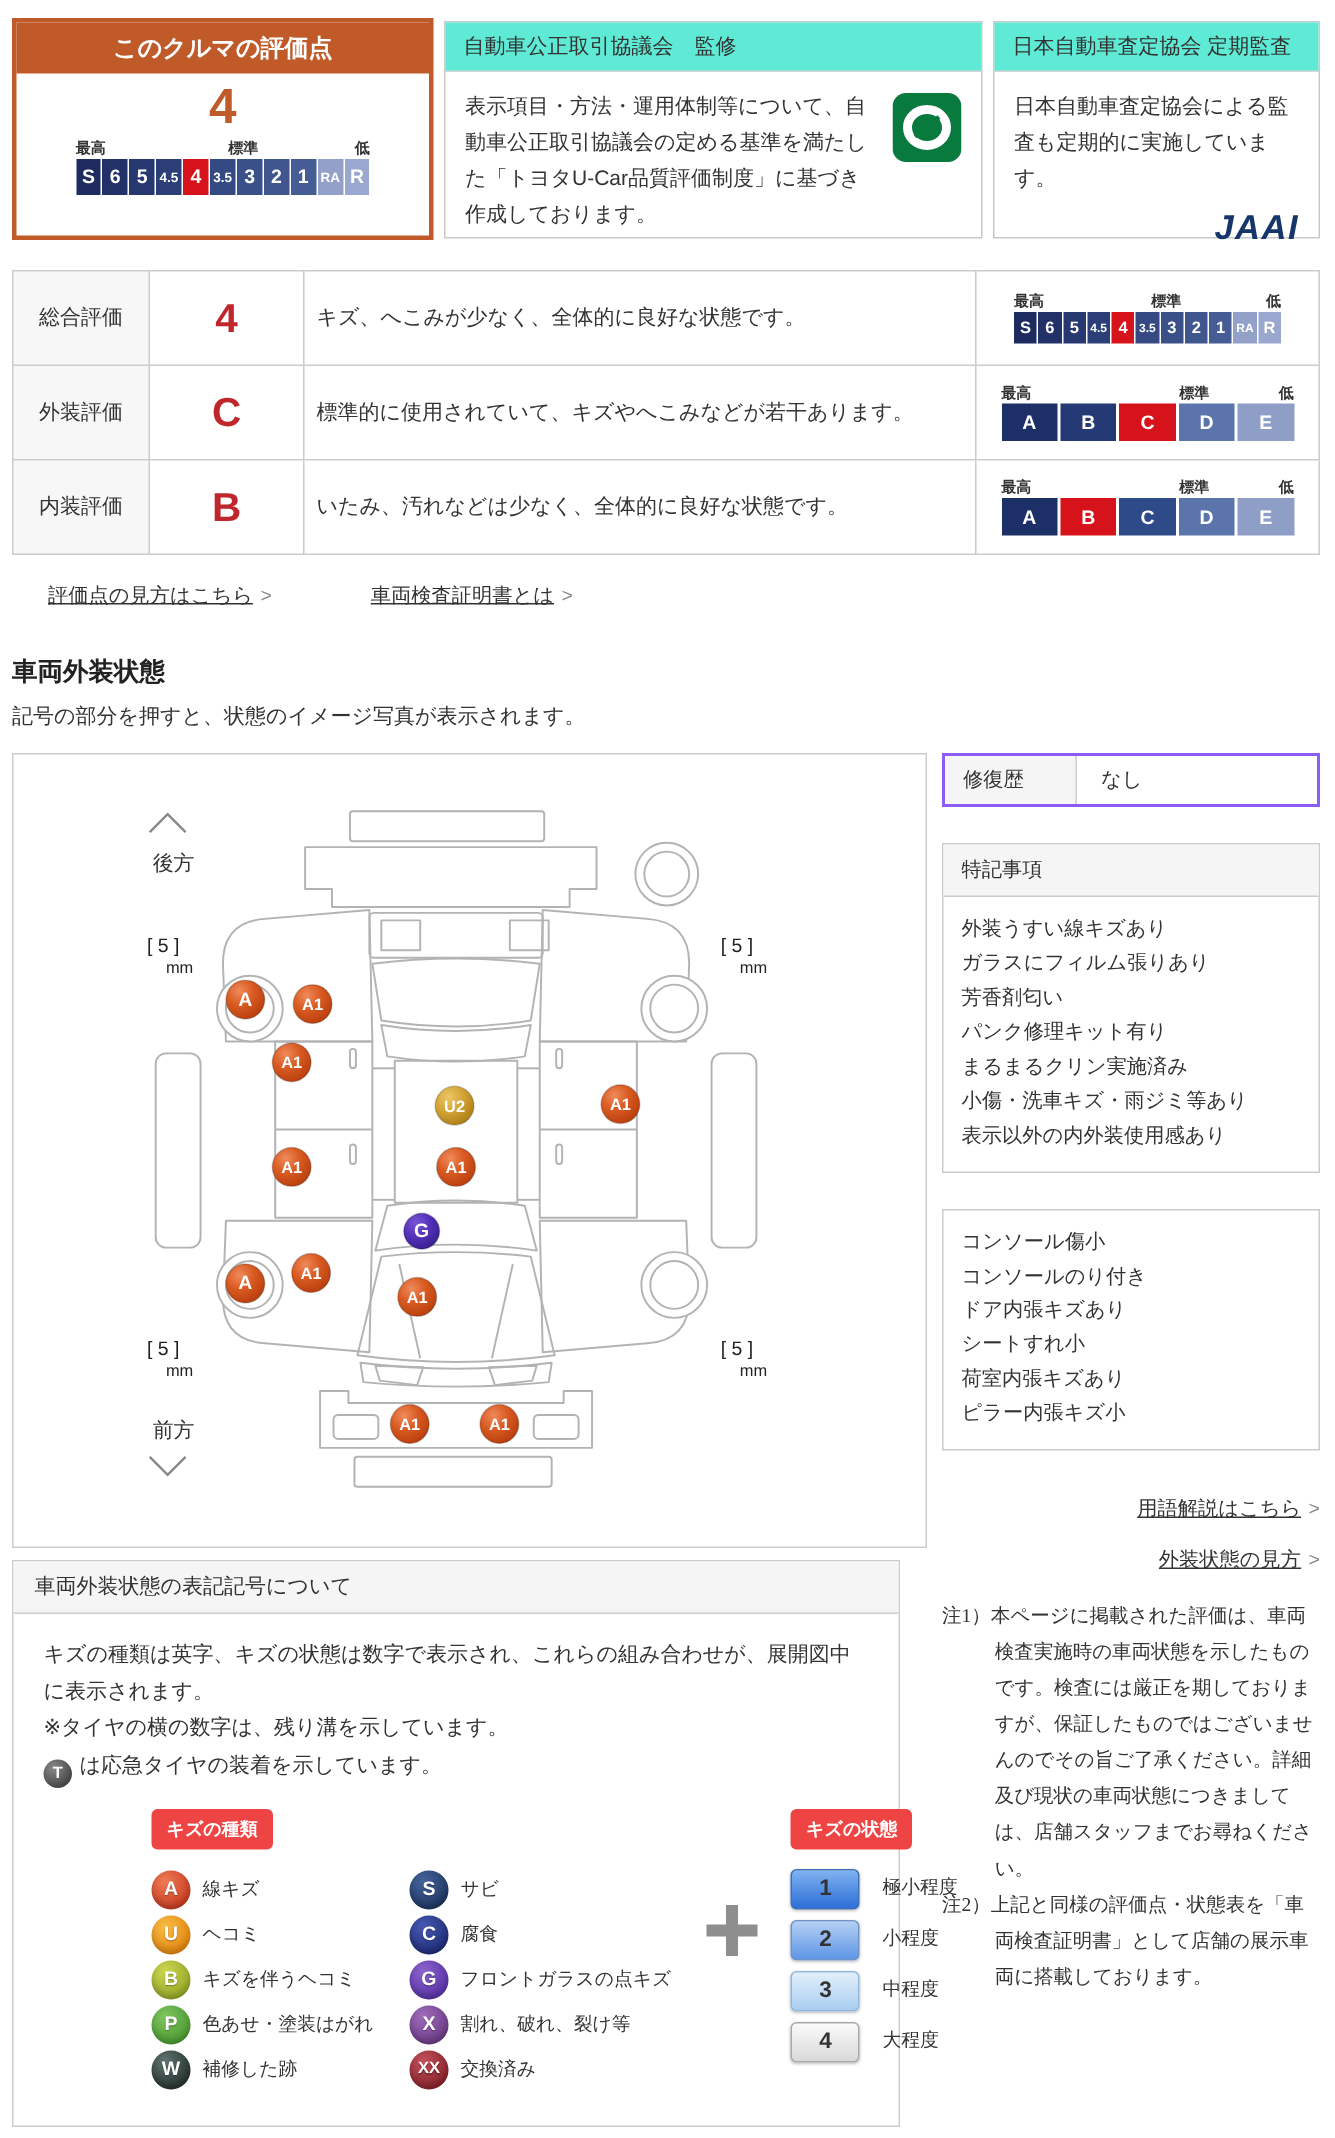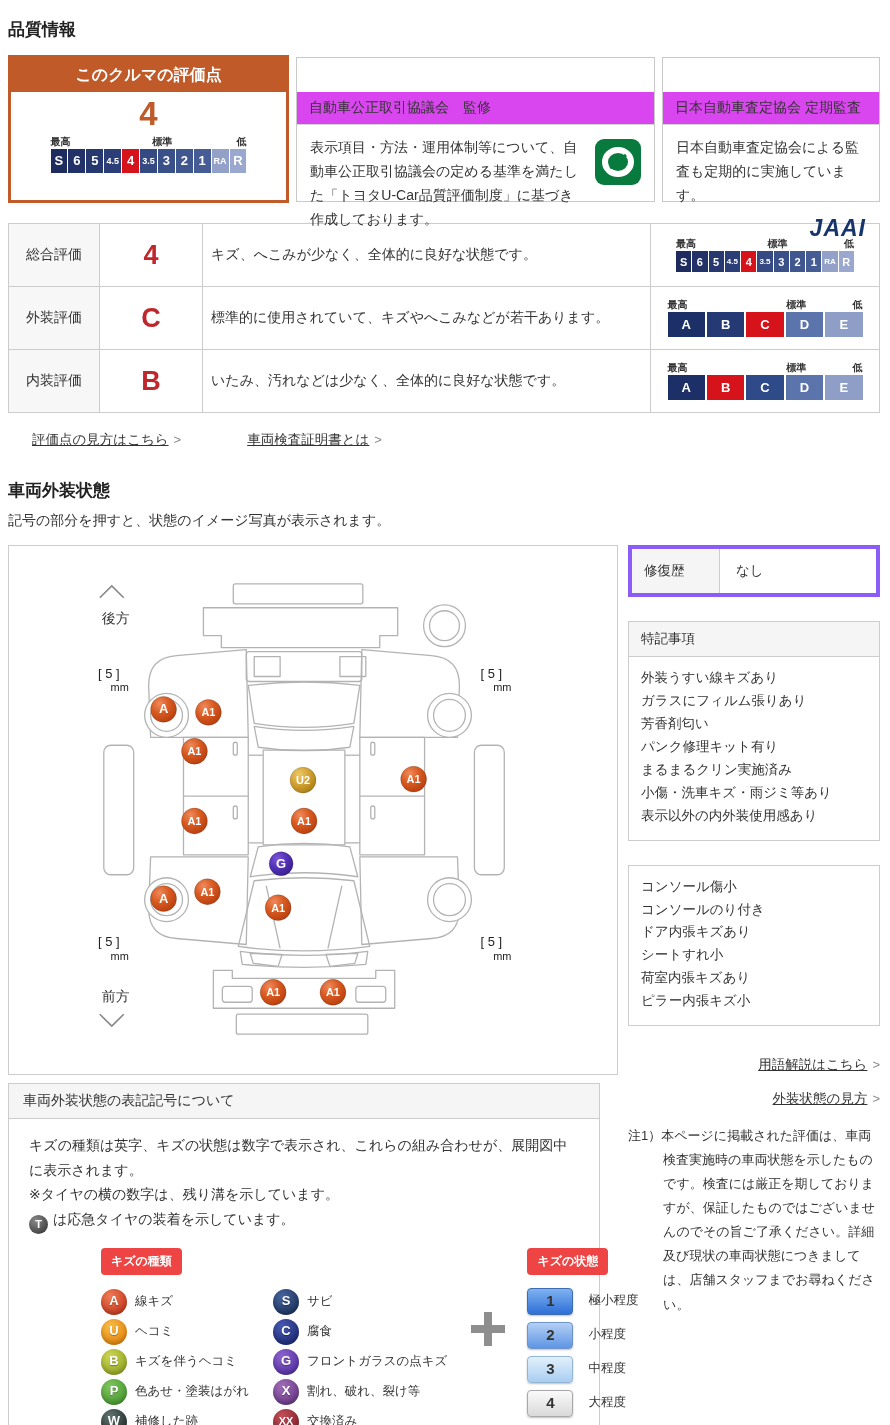--- a/index.html
+++ b/index.html
@@ -27,21 +27,21 @@
   .sm{width:178px;}
   .sm .scale-cells .cell{height:21px;font-size:11px;}
   .sm .scale-cells .cell.small-text{font-size:8px;}
   .ltr{width:195px;}
   .ltr .scale-cells{gap:2px;}
   .ltr .scale-cells .cell{height:25px;font-size:13px;}
 
   .info-box{box-sizing:border-box;border:1px solid #c9c9c9;background:#fff;height:145px;margin-top:2px;}
   .info-box.w1{width:359px;}
   .info-box.w2{width:218px;}
-  .info-box-header{background:#d946ef;border-bottom:1px solid #d5d5d5;padding:7px 12px;font-size:14px;color:#333;margin-top:34px;}
+  .info-box-header{background:#5eead4;border-bottom:1px solid #d5d5d5;padding:7px 12px;font-size:14px;color:#333;}
   .info-box-body{padding:10px 13px;font-size:14px;line-height:1.72;}
   .fair-logo{float:right;margin:4px 0 4px 8px;}
   .jaai{font-weight:bold;font-style:italic;font-size:23px;color:#16356b;letter-spacing:1px;text-align:right;margin-top:2px;font-family:"Liberation Sans",sans-serif;}
 
   
   .eval-table{border-collapse:collapse;margin-top:20px;width:872px;}
   .eval-table td{border:1px solid #ccc;height:54px;}
   .t-label{width:88px;background:#f7f7f7;text-align:center;font-size:14px;}
   .t-grade{width:100px;text-align:center;color:#c0272d;font-size:27px;font-weight:bold;}
   .t-desc{font-size:14px;padding-left:8px;}
@@ -55,32 +55,32 @@
 
   .section-title{font-size:17px;font-weight:bold;color:#222;margin:30px 0 10px;}
   .section-sub{font-size:14px;margin:0 0 15px;}
 
   
   .columns{display:flex;gap:10px;align-items:flex-start;}
   .left-col{width:610px;flex:none;}
   .diagram-box{border:1px solid #ccc;width:610px;height:530px;box-sizing:border-box;background:#fff;}
   .right-col{flex:1;min-width:0;}
 
-  .repair-table{display:flex;border:4px solid #8b5cf6;height:52px;font-size:13.5px;box-sizing:border-box;}
+  .repair-table{display:flex;border:2px solid #8b5cf6;height:36px;font-size:13.5px;box-sizing:border-box;}
   .repair-label{width:88px;flex:none;background:#f5f5f5;border-right:1px solid #ccc;display:flex;align-items:center;padding-left:12px;box-sizing:border-box;}
   .repair-value{display:flex;align-items:center;padding-left:16px;}
 
   .note-box{border:1px solid #ccc;margin-top:24px;}
   .note-box-header{background:#f5f5f5;border-bottom:1px solid #ccc;padding:8px 12px;font-size:13.5px;}
   .note-box ul{list-style:none;margin:0;padding:10px 12px 12px;font-size:13.5px;line-height:1.7;}
 
   .right-links{margin-top:30px;text-align:right;font-size:13.5px;}
   .right-links > div{margin-bottom:16px;}
 
-  .notes{margin-top:14px;font-size:13px;line-height:1.85;color:#333;}
+  .notes{margin-top:14px;font-size:13px;line-height:1.85;color:#333;font-family:Liberation Serif, serif;}
   .notes p{margin:0;padding-left:2.7em;text-indent:-2.7em;}
 
   
   .legend-box{border:1px solid #ccc;margin-top:8px;width:592px;box-sizing:border-box;}
   .legend-header{background:#f5f5f5;border-bottom:1px solid #ccc;padding:8px 14px;font-size:14px;}
   .legend-body{padding:14px 20px 22px;font-size:14px;line-height:1.75;}
   .legend-body p{margin:0;}
   .t-icon{display:inline-flex;width:19px;height:19px;border-radius:50%;background:radial-gradient(circle at 35% 30%,#8a8a8a,#2b2b2b);color:#fff;font-size:11px;font-weight:bold;align-items:center;justify-content:center;margin-right:5px;vertical-align:-4px;}
   .legend-flex{display:flex;margin-top:14px;padding-left:72px;}
   .badge{display:inline-block;background:#ef4444;color:#fff;font-size:12px;font-weight:bold;border-radius:4px;padding:3px 10px;}
@@ -97,21 +97,20 @@
   .state-item{display:flex;align-items:center;gap:15px;font-size:12.5px;white-space:nowrap;}
   .state-btn{width:46px;height:27px;box-sizing:border-box;border-radius:4px;border:1px solid #999;font-weight:bold;font-size:15px;color:#333;display:flex;align-items:center;justify-content:center;box-shadow:0 1px 2px rgba(0,0,0,.25);flex:none;}
 
   svg text{font-family:"Liberation Sans","DejaVu Sans",sans-serif;}
 </style>
 </head>
 <body>
 
 <div class="page">
 
-  <div class="page-title">品質情報</div>
 
   <div class="top-row">
     <div class="score-box">
       <div class="score-box-header">このクルマの評価点</div>
       <div class="score-value">4</div>
       <div class="scale-wrap lg">
         <div class="scale-labels numeric">
           <span class="l-best">最高</span>
           <span class="l-std">標準</span>
           <span class="l-low">低</span>
@@ -501,16 +500,17 @@
           </ul>
       </div>
 
       <div class="right-links">
         <div><span class="link"><span class="link-text">用語解説はこちら</span><span class="chev">&gt;</span></span></div>
         <div><span class="link"><span class="link-text">外装状態の見方</span><span class="chev">&gt;</span></span></div>
       </div>
 
       <div class="notes">
         <p><span>注1）</span><span>本ページに掲載された評価は、車両検査実施時の車両状態を示したものです。検査には厳正を期しておりますが、保証したものではございませんのでその旨ご了承ください。詳細及び現状の車両状態につきましては、店舗スタッフまでお尋ねください。</span></p>
+        <p><span>注2）</span><span>上記と同様の評価点・状態表を「車両検査証明書」として店舗の展示車両に搭載しております。</span></p>
       </div>
     </div>
   </div>
 </div>
 
 </body></html>

